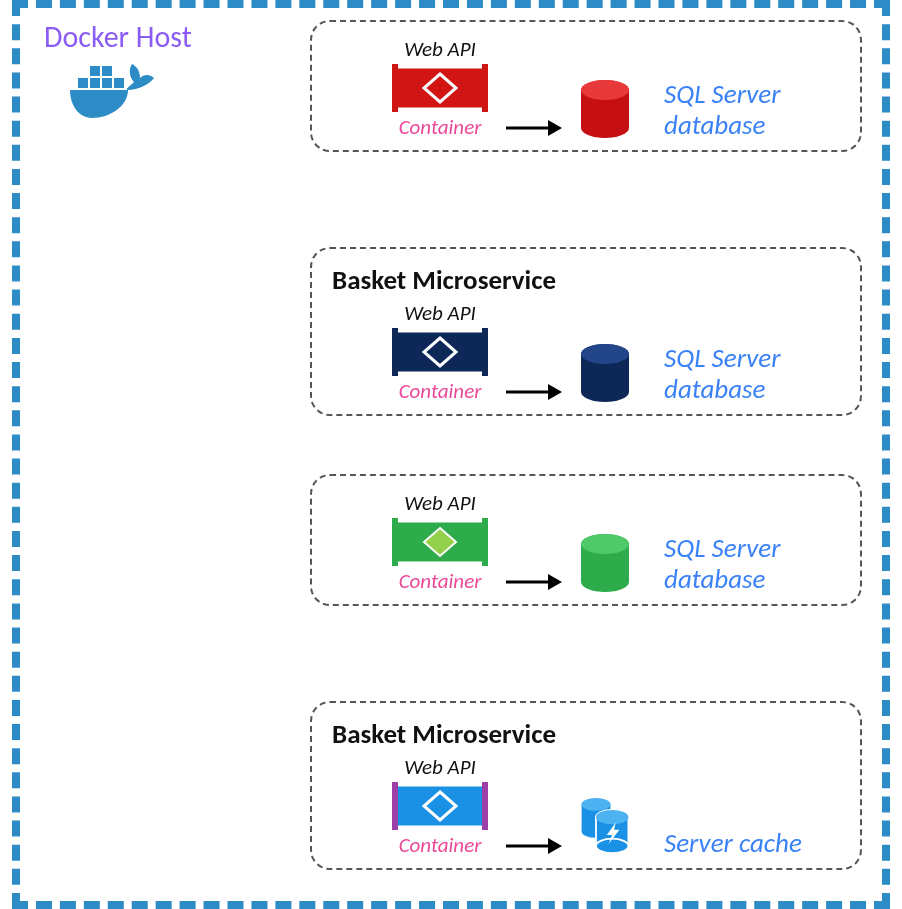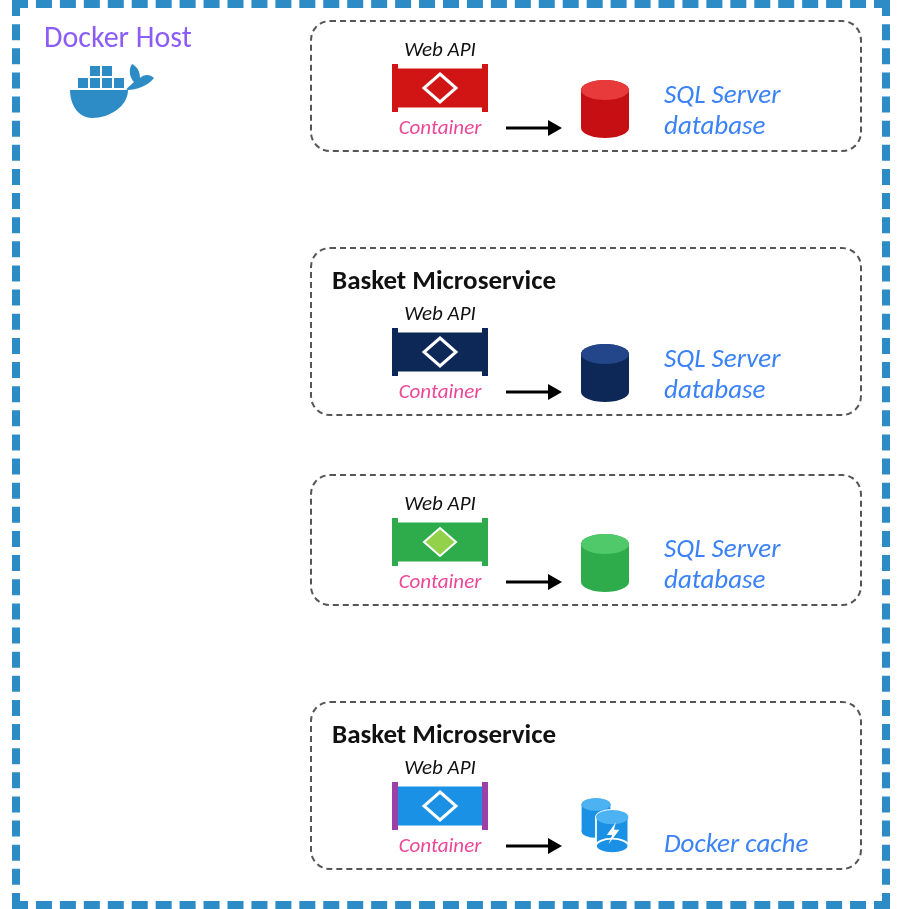--- a/index.html
+++ b/index.html
@@ -247,16 +247,16 @@
         <ellipse cx="20" cy="8" rx="16" ry="7" fill="#4db2f2"></ellipse>
 
         <ellipse cx="38" cy="22" rx="18" ry="8" fill="#1b91e6" stroke="#fff" stroke-width="2"></ellipse>
         <rect x="20" y="22" width="36" height="32" fill="#1b91e6" stroke="#fff" stroke-width="2"></rect>
         <ellipse cx="38" cy="54" rx="18" ry="8" fill="#1b91e6" stroke="#fff" stroke-width="2"></ellipse>
         <ellipse cx="38" cy="22" rx="18" ry="8" fill="#4db2f2"></ellipse>
         <polygon points="42,28 32,42 38,42 34,52 46,36 40,36" fill="#fff"></polygon>
       </svg>
     </div>
     <div class="db-label">
-      <div>Docker cache</div>
+      <div>Server cache</div>
     </div>
   </div>
 </div>
 
 </body></html>

